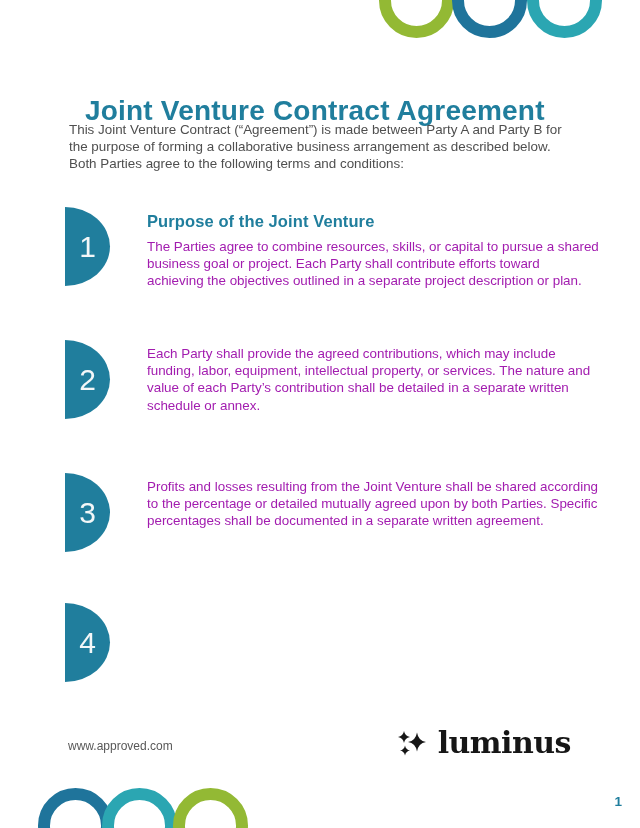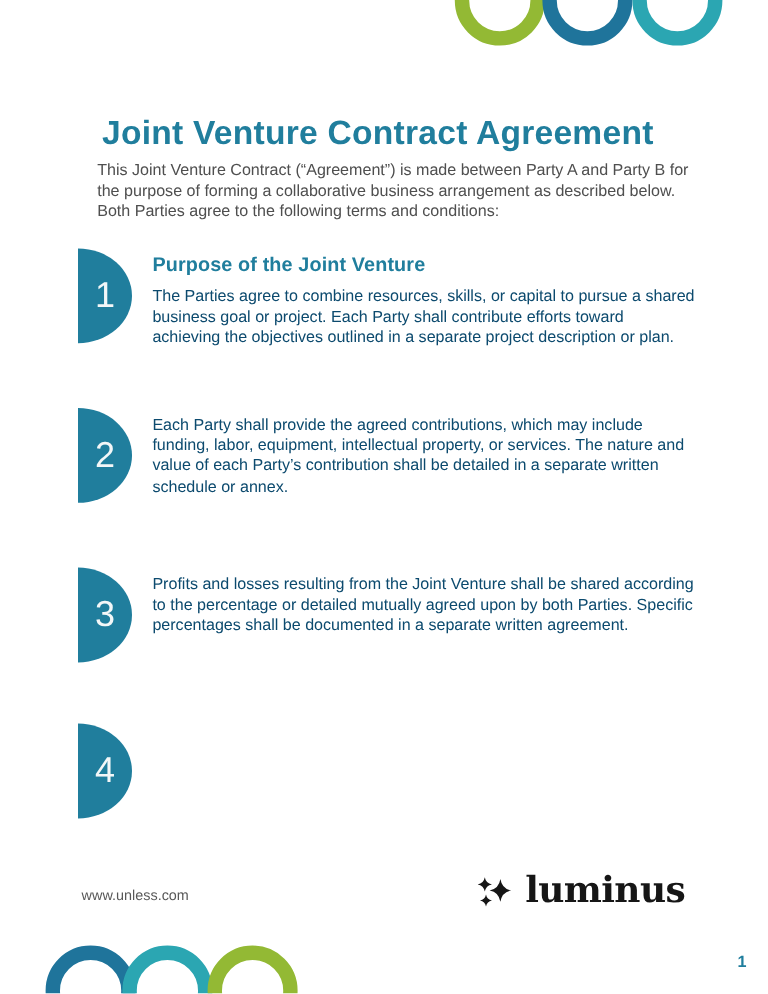--- a/index.html
+++ b/index.html
@@ -40,21 +40,21 @@
     margin: 16px;
     font-size: 28px;
     font-weight: 700;
     color: #207E9D;
     letter-spacing: 0.2px;
   }
   .intro {
     position: absolute;
     left: 69px; top: 121px;
     width: 507px;
-    margin: 12px;
+    margin: 0;
     font-size: 13.4px;
     line-height: 17.2px;
     color: #4F4F4F;
   }
 
   
   .section {
     position: absolute;
     left: 65px;
     width: 525px;
@@ -71,34 +71,34 @@
     height: 79px;
     background: #207E9D;
     border-radius: 0 100% 100% 0 / 0 50% 50% 0;
     display: flex;
     align-items: center;
     justify-content: center;
     color: #F3F7F8;
     font-size: 30px;
     font-weight: 400;
   }
-  .section-content { margin-left: 62px; padding-top: 6px; }
+  .section-content { margin-left: 82px; padding-top: 6px; }
   .section-heading {
     margin: 0 0 7px 0;
     font-size: 16.5px;
     font-weight: 700;
     color: #207E9D;
     letter-spacing: 0.1px;
   }
   .section-body {
     margin: 0;
     width: 452px;
     font-size: 13.4px;
     line-height: 17.2px;
-    color: #0c4a6e;
+    color: #a21caf;
   }
 
   
   .website {
     position: absolute;
     left: 68px; top: 739px;
     font-size: 12px;
     color: #585858;
   }
   .logo {
@@ -166,21 +166,21 @@
   </section>
 
   <section class="section s4">
     <div class="marker">
       <span>4</span>
     </div>
     <div class="section-content">
     </div>
   </section>
 
-  <div class="website">www.unless.com</div>
+  <div class="website">www.approved.com</div>
 
   <div class="logo">
     <svg width="28" height="28" viewBox="0 0 28 28" fill="#161616">
       <path d="M19 3.5 Q20.3 11.7 28 13 Q20.3 14.3 19 22.5 Q17.7 14.3 10 13 Q17.7 11.7 19 3.5 Z"></path>
       <path d="M6 2 Q6.9 7.1 12 8 Q6.9 8.9 6 14 Q5.1 8.9 0 8 Q5.1 7.1 6 2 Z"></path>
       <path d="M7 16.5 Q7.8 20.7 12 21.5 Q7.8 22.3 7 26.5 Q6.2 22.3 2 21.5 Q6.2 20.7 7 16.5 Z"></path>
     </svg>
     <span class="logo-text">luminus</span>
   </div>
 

